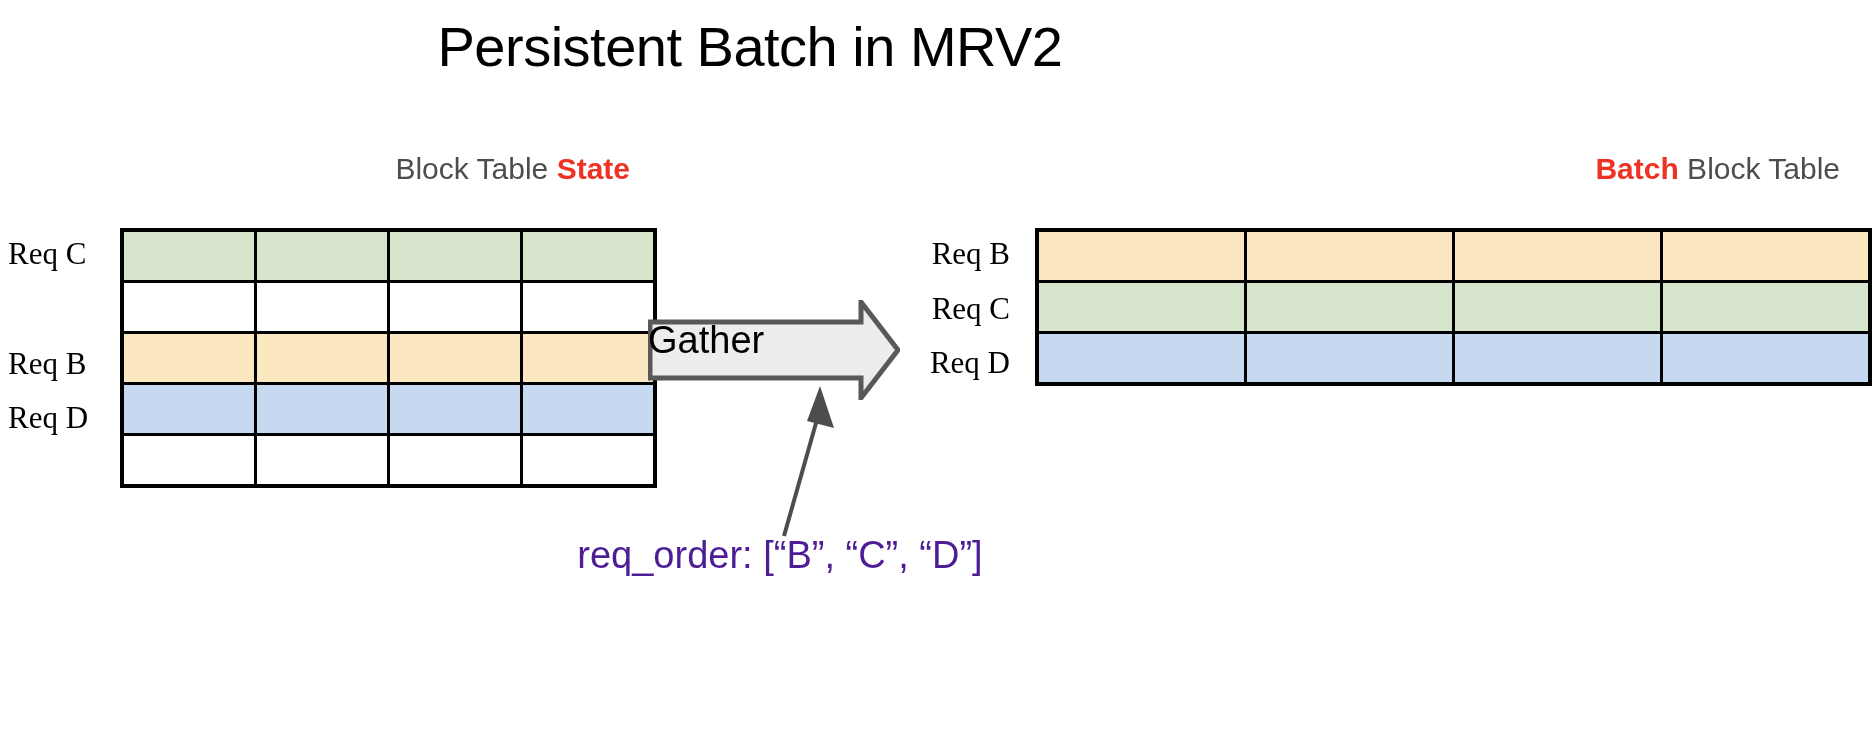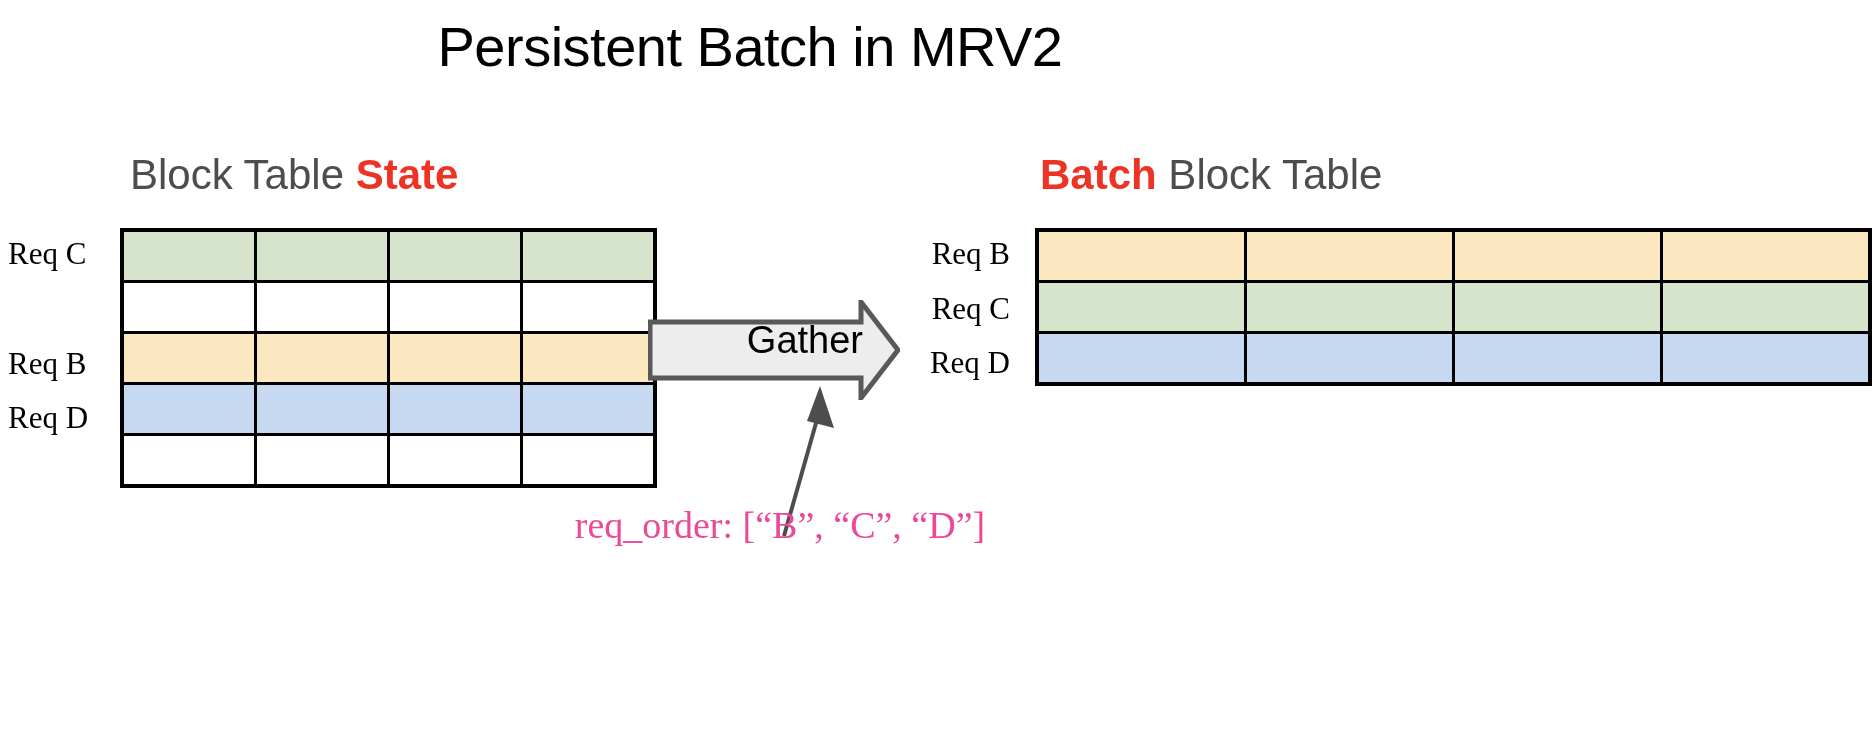--- a/index.html
+++ b/index.html
@@ -26,25 +26,25 @@
     font-size: 56px;
     line-height: 1.1;
     color: #000000;
     letter-spacing: -0.5px;
     white-space: nowrap;
   }
 
   
   .section-header {
     position: absolute;
-    font-size: 42px;
+    font-size: 30px;
     line-height: 1.1;
     color: #4D4D4D;
     white-space: nowrap;
-    text-align: left;
+    text-align: right;
   }
   .section-header .accent {
     font-weight: bold;
   }
   #header-left  { left: 130px;  top: 152px; width: 500px; }
   #header-right { left: 1040px; top: 152px; width: 800px; }
 
   
   .block-table {
     position: absolute;
@@ -85,49 +85,48 @@
     left: 648px;
     top: 300px;
     width: 252px;
     height: 100px;
   }
   #gather-label {
     position: absolute;
     left: 648px;
     top: 321px;
     width: 215px;
-    text-align: right;
+    text-align: left;
     font-size: 38px;
     line-height: 1;
     color: #000000;
     white-space: nowrap;
     pointer-events: none;
   }
 
   
   #callout-arrow {
     position: absolute;
     left: 760px;
     top: 380px;
     width: 130px;
     height: 160px;
   }
 
   
   #caption {
     position: absolute;
     left: 400px;
-    top: 505px;
+    top: 535px;
     width: 760px;
     text-align: center;
     font-size: 38px;
     line-height: 1.1;
-    color: #ec4899;
-    white-space: nowrap;
-    font-family: Liberation Serif, serif;
+    color: #4c1d95;
+    white-space: nowrap;
   }
 </style>
 </head>
 <body>
 
 <div id="canvas">
 
   <div class="title" id="page-title">Persistent Batch in MRV2</div>
 
   <div class="section-header" id="header-left">

